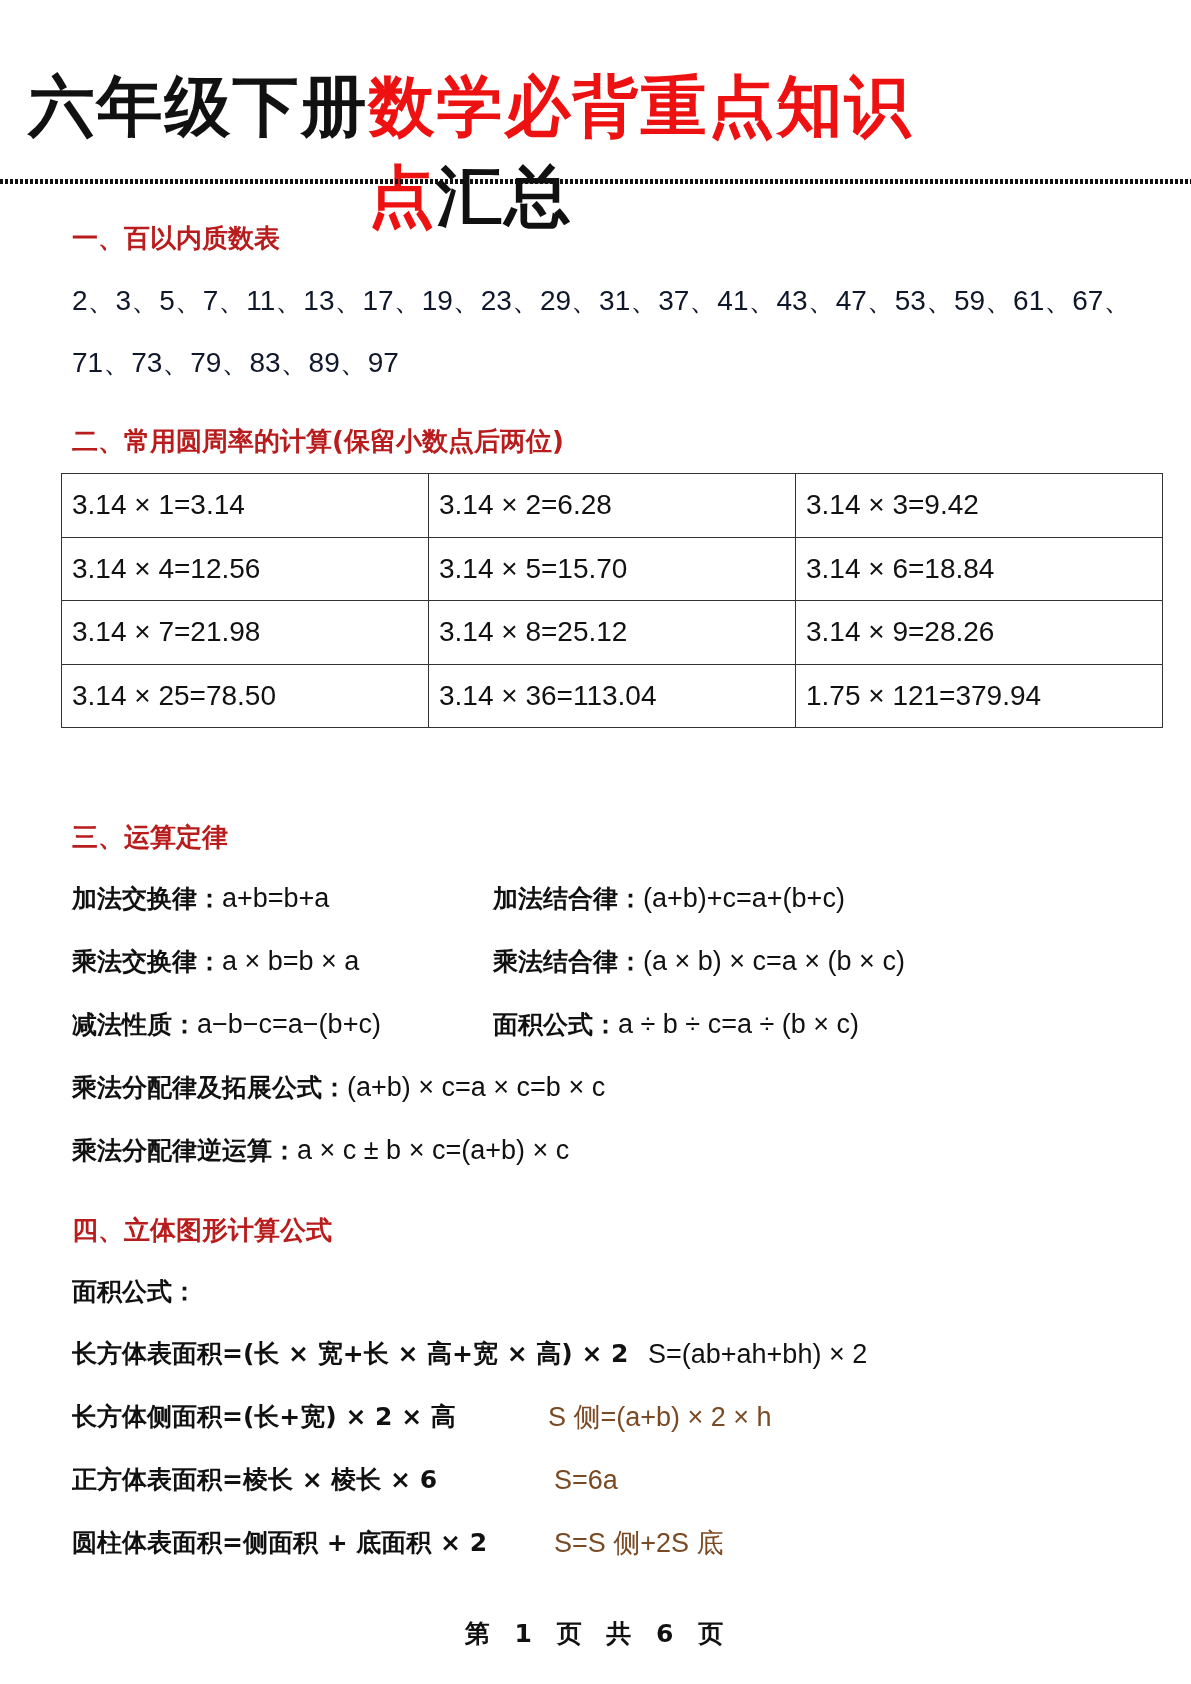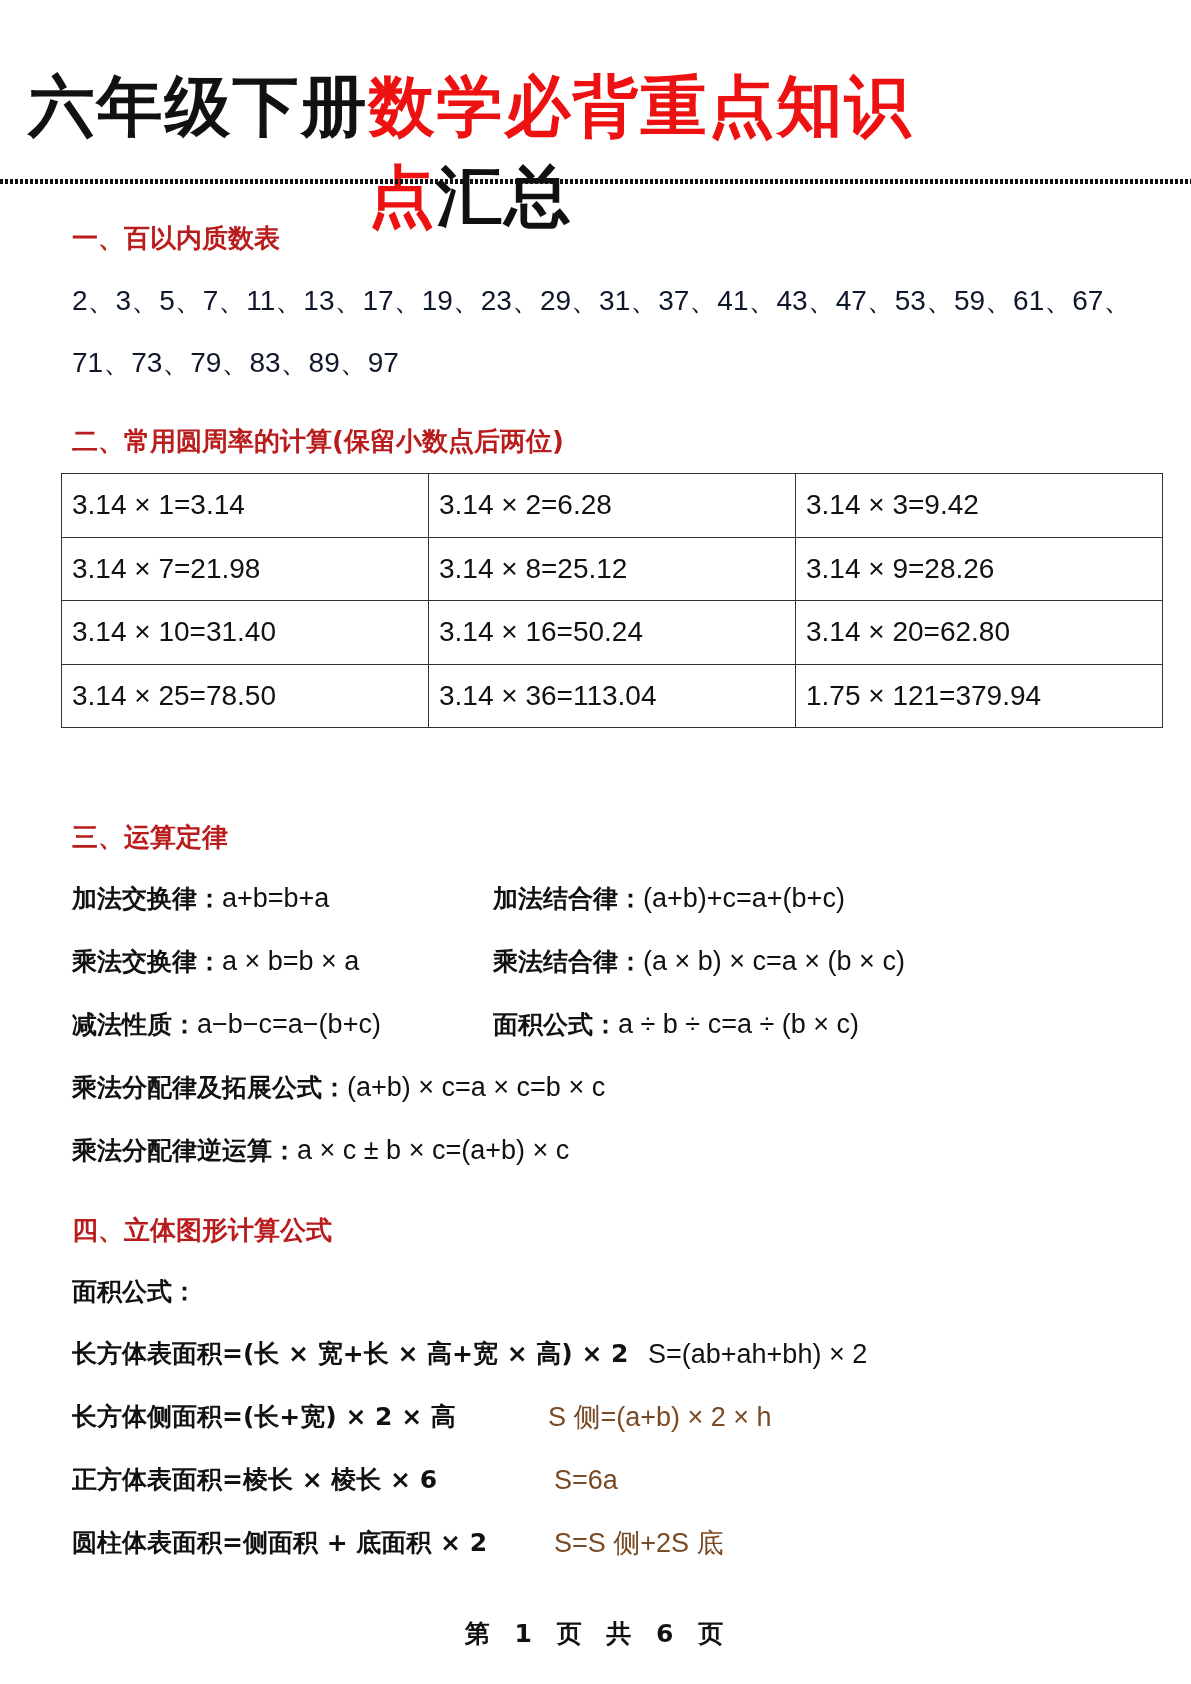--- a/index.html
+++ b/index.html
@@ -88,28 +88,28 @@
 
 <div class="section-heading" style="top:424px;">二、常用圆周率的计算(保留小数点后两位)</div>
 <table class="pi-table">
   <tbody>
       <tr>
     <td>3.14 × 1=3.14</td>
     <td>3.14 × 2=6.28</td>
     <td>3.14 × 3=9.42</td>
   </tr>
   <tr>
+    <td>3.14 × 4=12.56</td>
+    <td>3.14 × 5=15.70</td>
+    <td>3.14 × 6=18.84</td>
+  </tr>
+  <tr>
     <td>3.14 × 7=21.98</td>
     <td>3.14 × 8=25.12</td>
     <td>3.14 × 9=28.26</td>
-  </tr>
-  <tr>
-    <td>3.14 × 10=31.40</td>
-    <td>3.14 × 16=50.24</td>
-    <td>3.14 × 20=62.80</td>
   </tr>
   <tr>
     <td>3.14 × 25=78.50</td>
     <td>3.14 × 36=113.04</td>
     <td>1.75 × 121=379.94</td>
   </tr>
 </tbody>
   </table>
 
 <div class="section-heading" style="top:820px;">三、运算定律</div>

